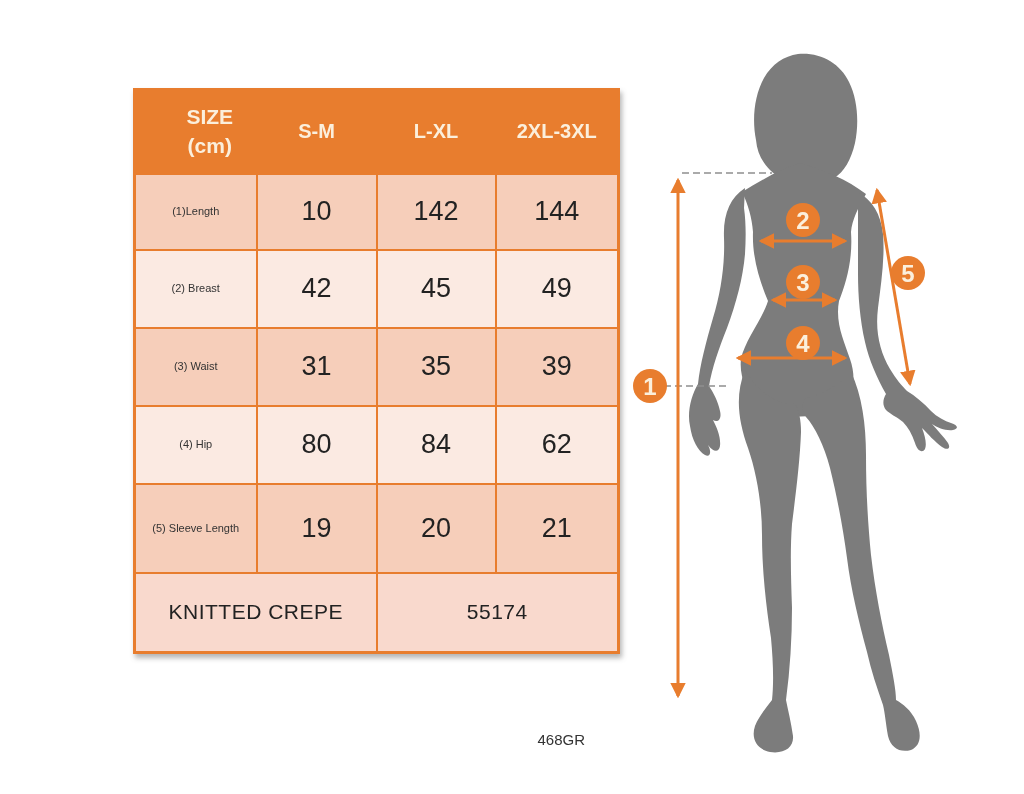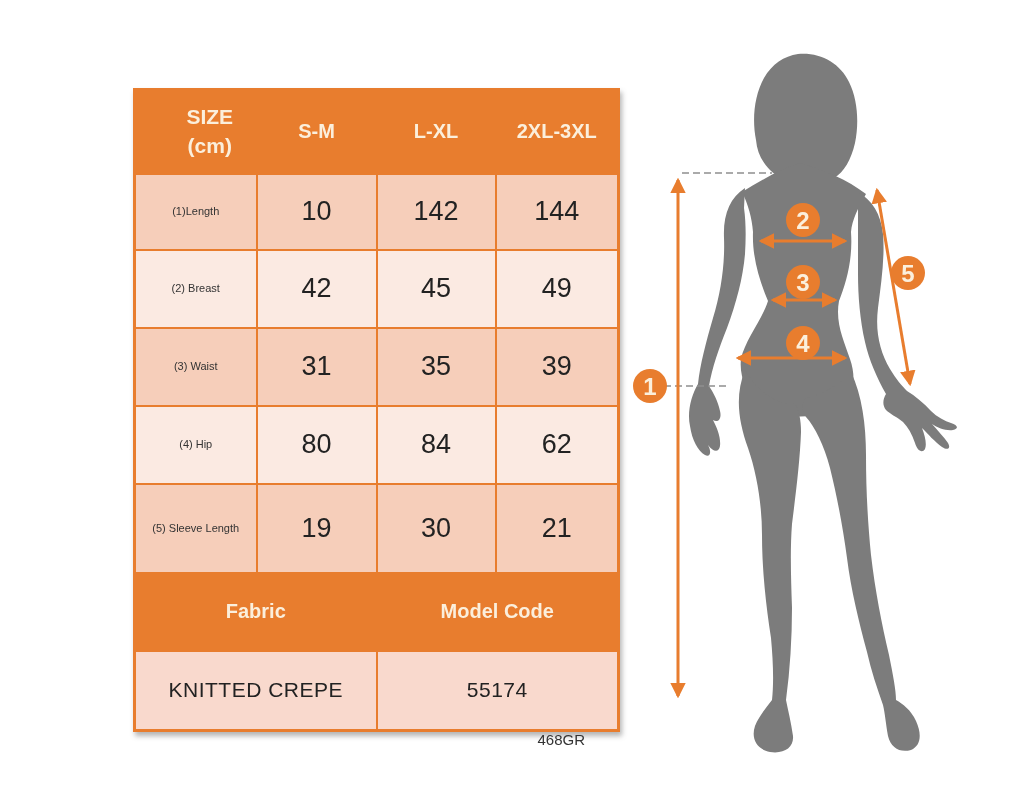--- a/index.html
+++ b/index.html
@@ -82,26 +82,22 @@
     </tr>
     <tr class="row-light h-r4">
       <td class="m-label">(4) Hip</td>
       <td class="m-value">80</td>
       <td class="m-value">84</td>
       <td class="m-value">62</td>
     </tr>
     <tr class="row-dark h-r5">
       <td class="m-label">(5) Sleeve Length</td>
       <td class="m-value">19</td>
-      <td class="m-value">30</td>
+      <td class="m-value">20</td>
       <td class="m-value">21</td>
-    </tr>
-    <tr class="info-hdr h-ih">
-      <td colspan="2">Fabric</td>
-      <td colspan="2">Model Code</td>
     </tr>
     <tr class="info-val h-iv">
       <td colspan="2">KNITTED CREPE</td>
       <td colspan="2">55174</td>
     </tr>
   </tbody>
     </table>
 
   <div class="table-note">468GR</div>
 

